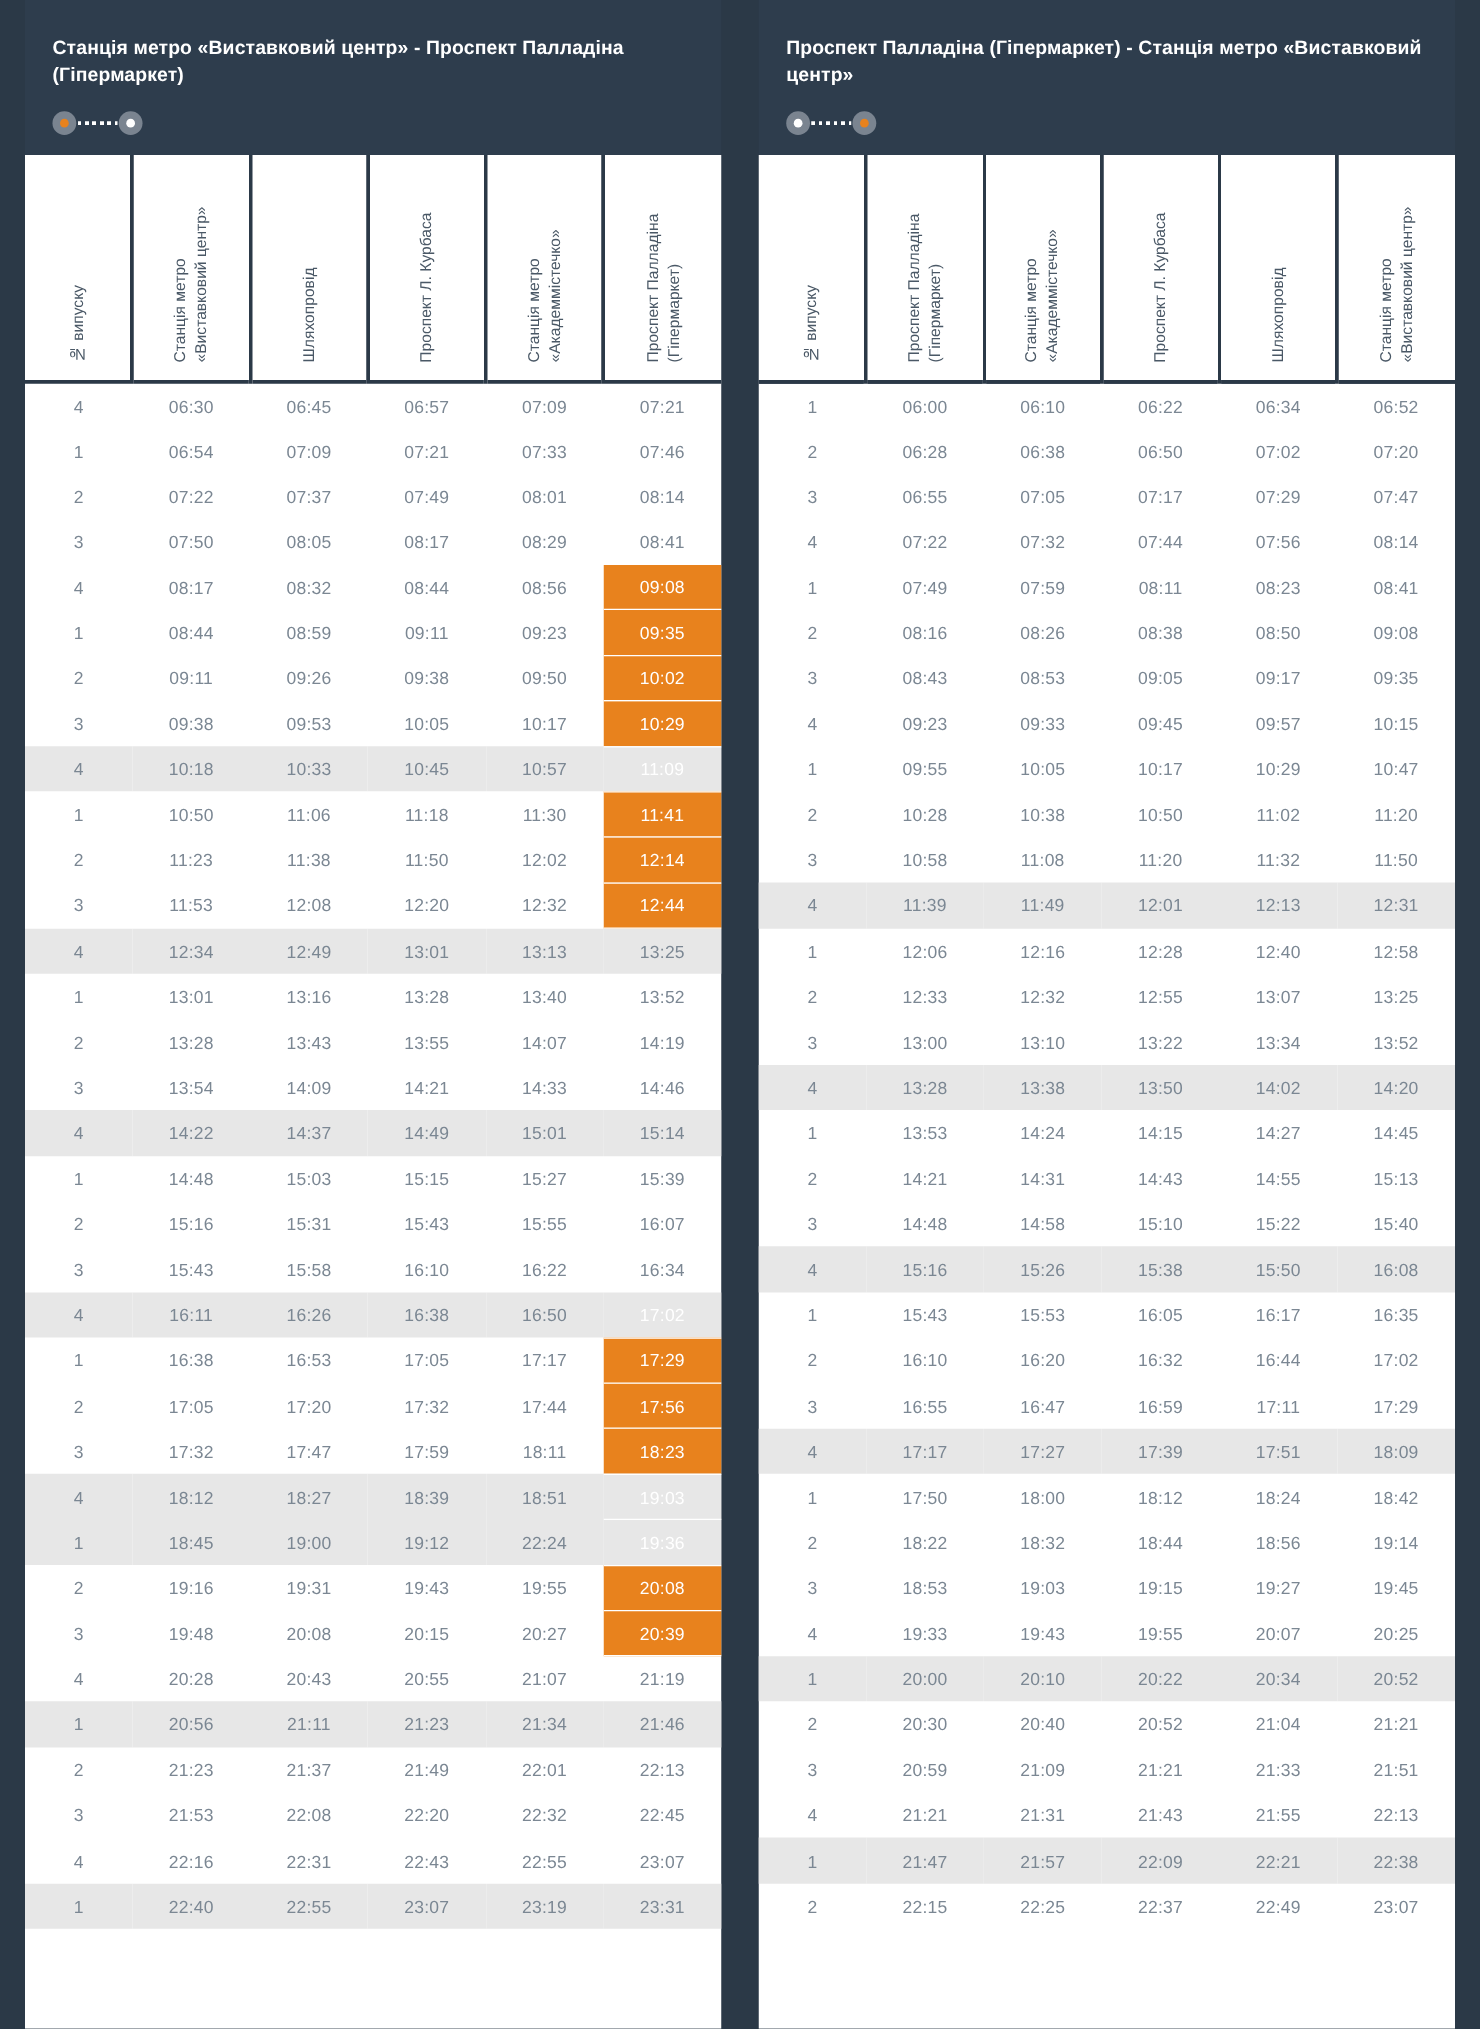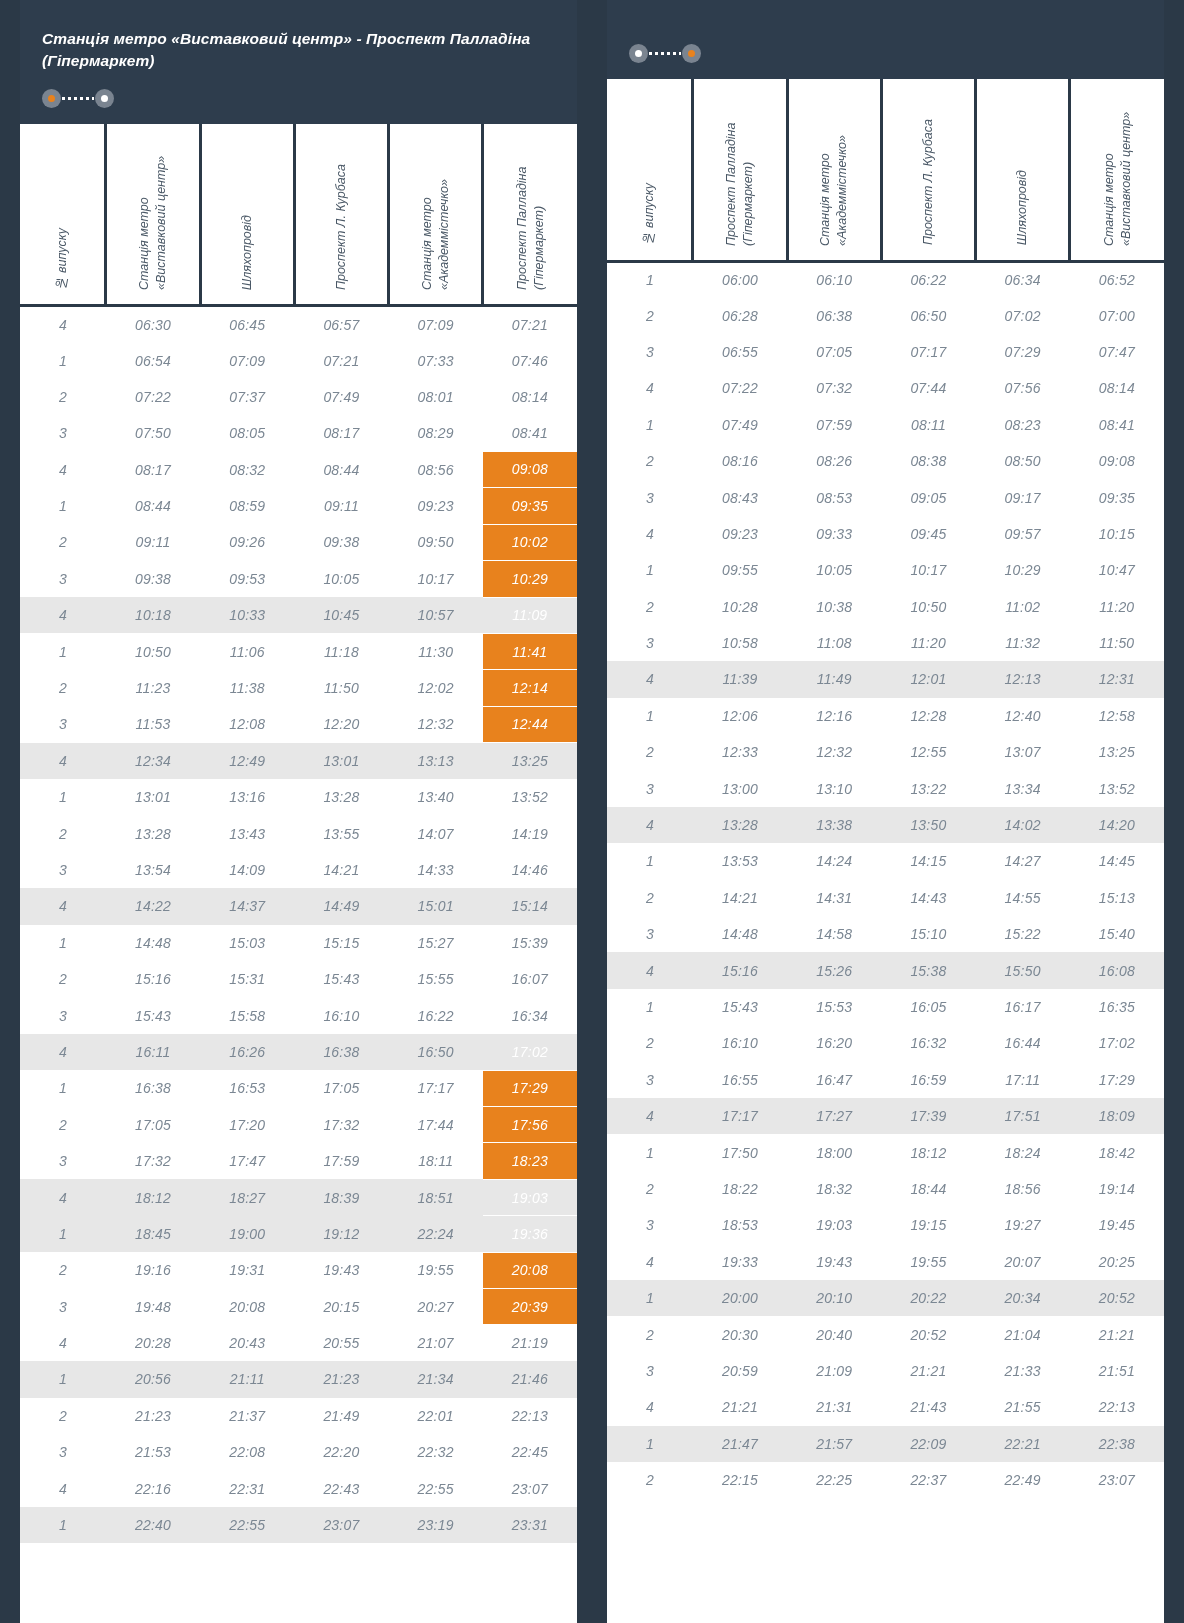--- a/index.html
+++ b/index.html
@@ -9,21 +9,20 @@
     background: #2b3947;
     font-family: "Liberation Sans", sans-serif;
   }
   .page {
     width: 1184px;
     height: 1623px;
     display: flex;
     gap: 30px;
     padding: 0 20px;
     background: #2b3947;
-    font-style: italic;
   }
   .panel {
     flex: 1 1 0;
     display: flex;
     flex-direction: column;
     min-width: 0;
   }
 
   
   .panel-head {
@@ -439,20 +438,21 @@
               <td>23:19</td>
               <td>23:31</td>
             </tr>
           </tbody>
       </table>
     </div>
   </div>
 
   <div class="panel">
     <div class="panel-head">
+      <div class="panel-title">Проспект Палладіна (Гіпермаркет) - Станція метро «Виставковий центр»</div>
       <div class="route-bar">
         <span class="route-node end">
             <i></i>
           </span>
         <span class="route-dots"></span>
         <span class="route-node start">
             <i></i>
           </span>
       </div>
     </div>
@@ -496,21 +496,21 @@
               <td>06:22</td>
               <td>06:34</td>
               <td>06:52</td>
             </tr>
             <tr>
               <td>2</td>
               <td>06:28</td>
               <td>06:38</td>
               <td>06:50</td>
               <td>07:02</td>
-              <td>07:00</td>
+              <td>07:20</td>
             </tr>
             <tr>
               <td>3</td>
               <td>06:55</td>
               <td>07:05</td>
               <td>07:17</td>
               <td>07:29</td>
               <td>07:47</td>
             </tr>
             <tr>

